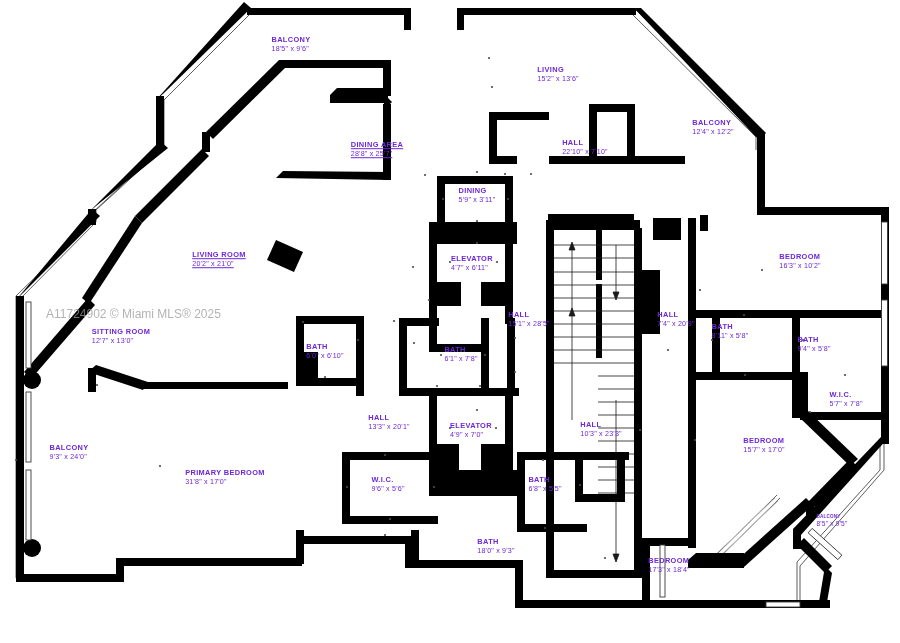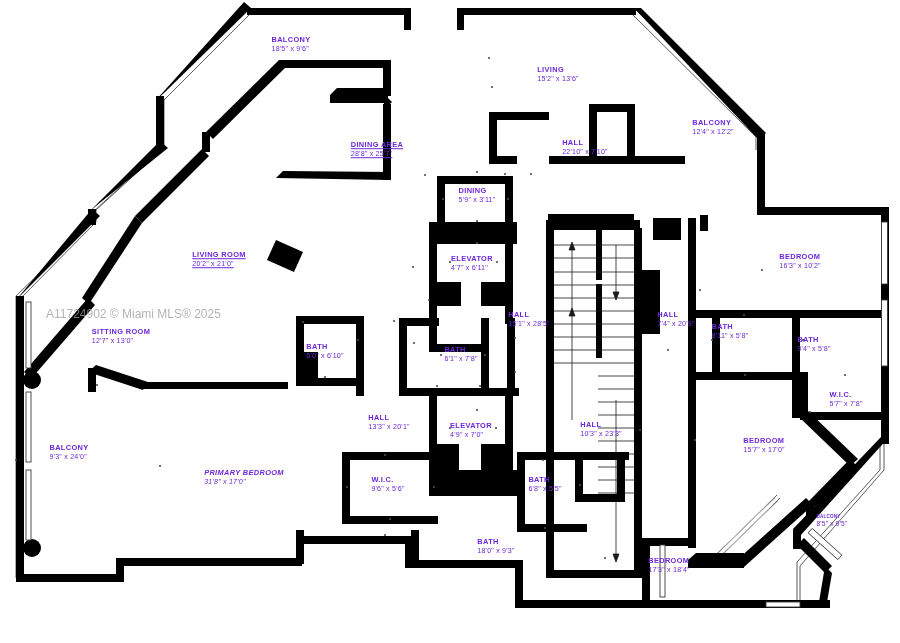--- a/index.html
+++ b/index.html
@@ -478,21 +478,21 @@
         <span class="dims">10'3" x 23'3"</span>
       </div>
       <div class="room-label" style="left: 69px; top: 453px;">
         <span class="name">BALCONY</span>
         <span class="dims">9'3" x 24'0"</span>
       </div>
       <div class="room-label" style="left: 764px; top: 446px;">
         <span class="name">BEDROOM</span>
         <span class="dims">15'7" x 17'0"</span>
       </div>
-      <div class="room-label" style="left: 244px; top: 478px; font-style: italic;">
+      <div class="room-label" style="left: 225px; top: 478px;">
         <span class="name">PRIMARY BEDROOM</span>
         <span class="dims">31'8" x 17'0"</span>
       </div>
       <div class="room-label" style="left: 388px; top: 485px;">
         <span class="name">W.I.C.</span>
         <span class="dims">9'6" x 5'6"</span>
       </div>
       <div class="room-label" style="left: 545px; top: 485px;">
         <span class="name">BATH</span>
         <span class="dims">6'8" x 5'5"</span>

